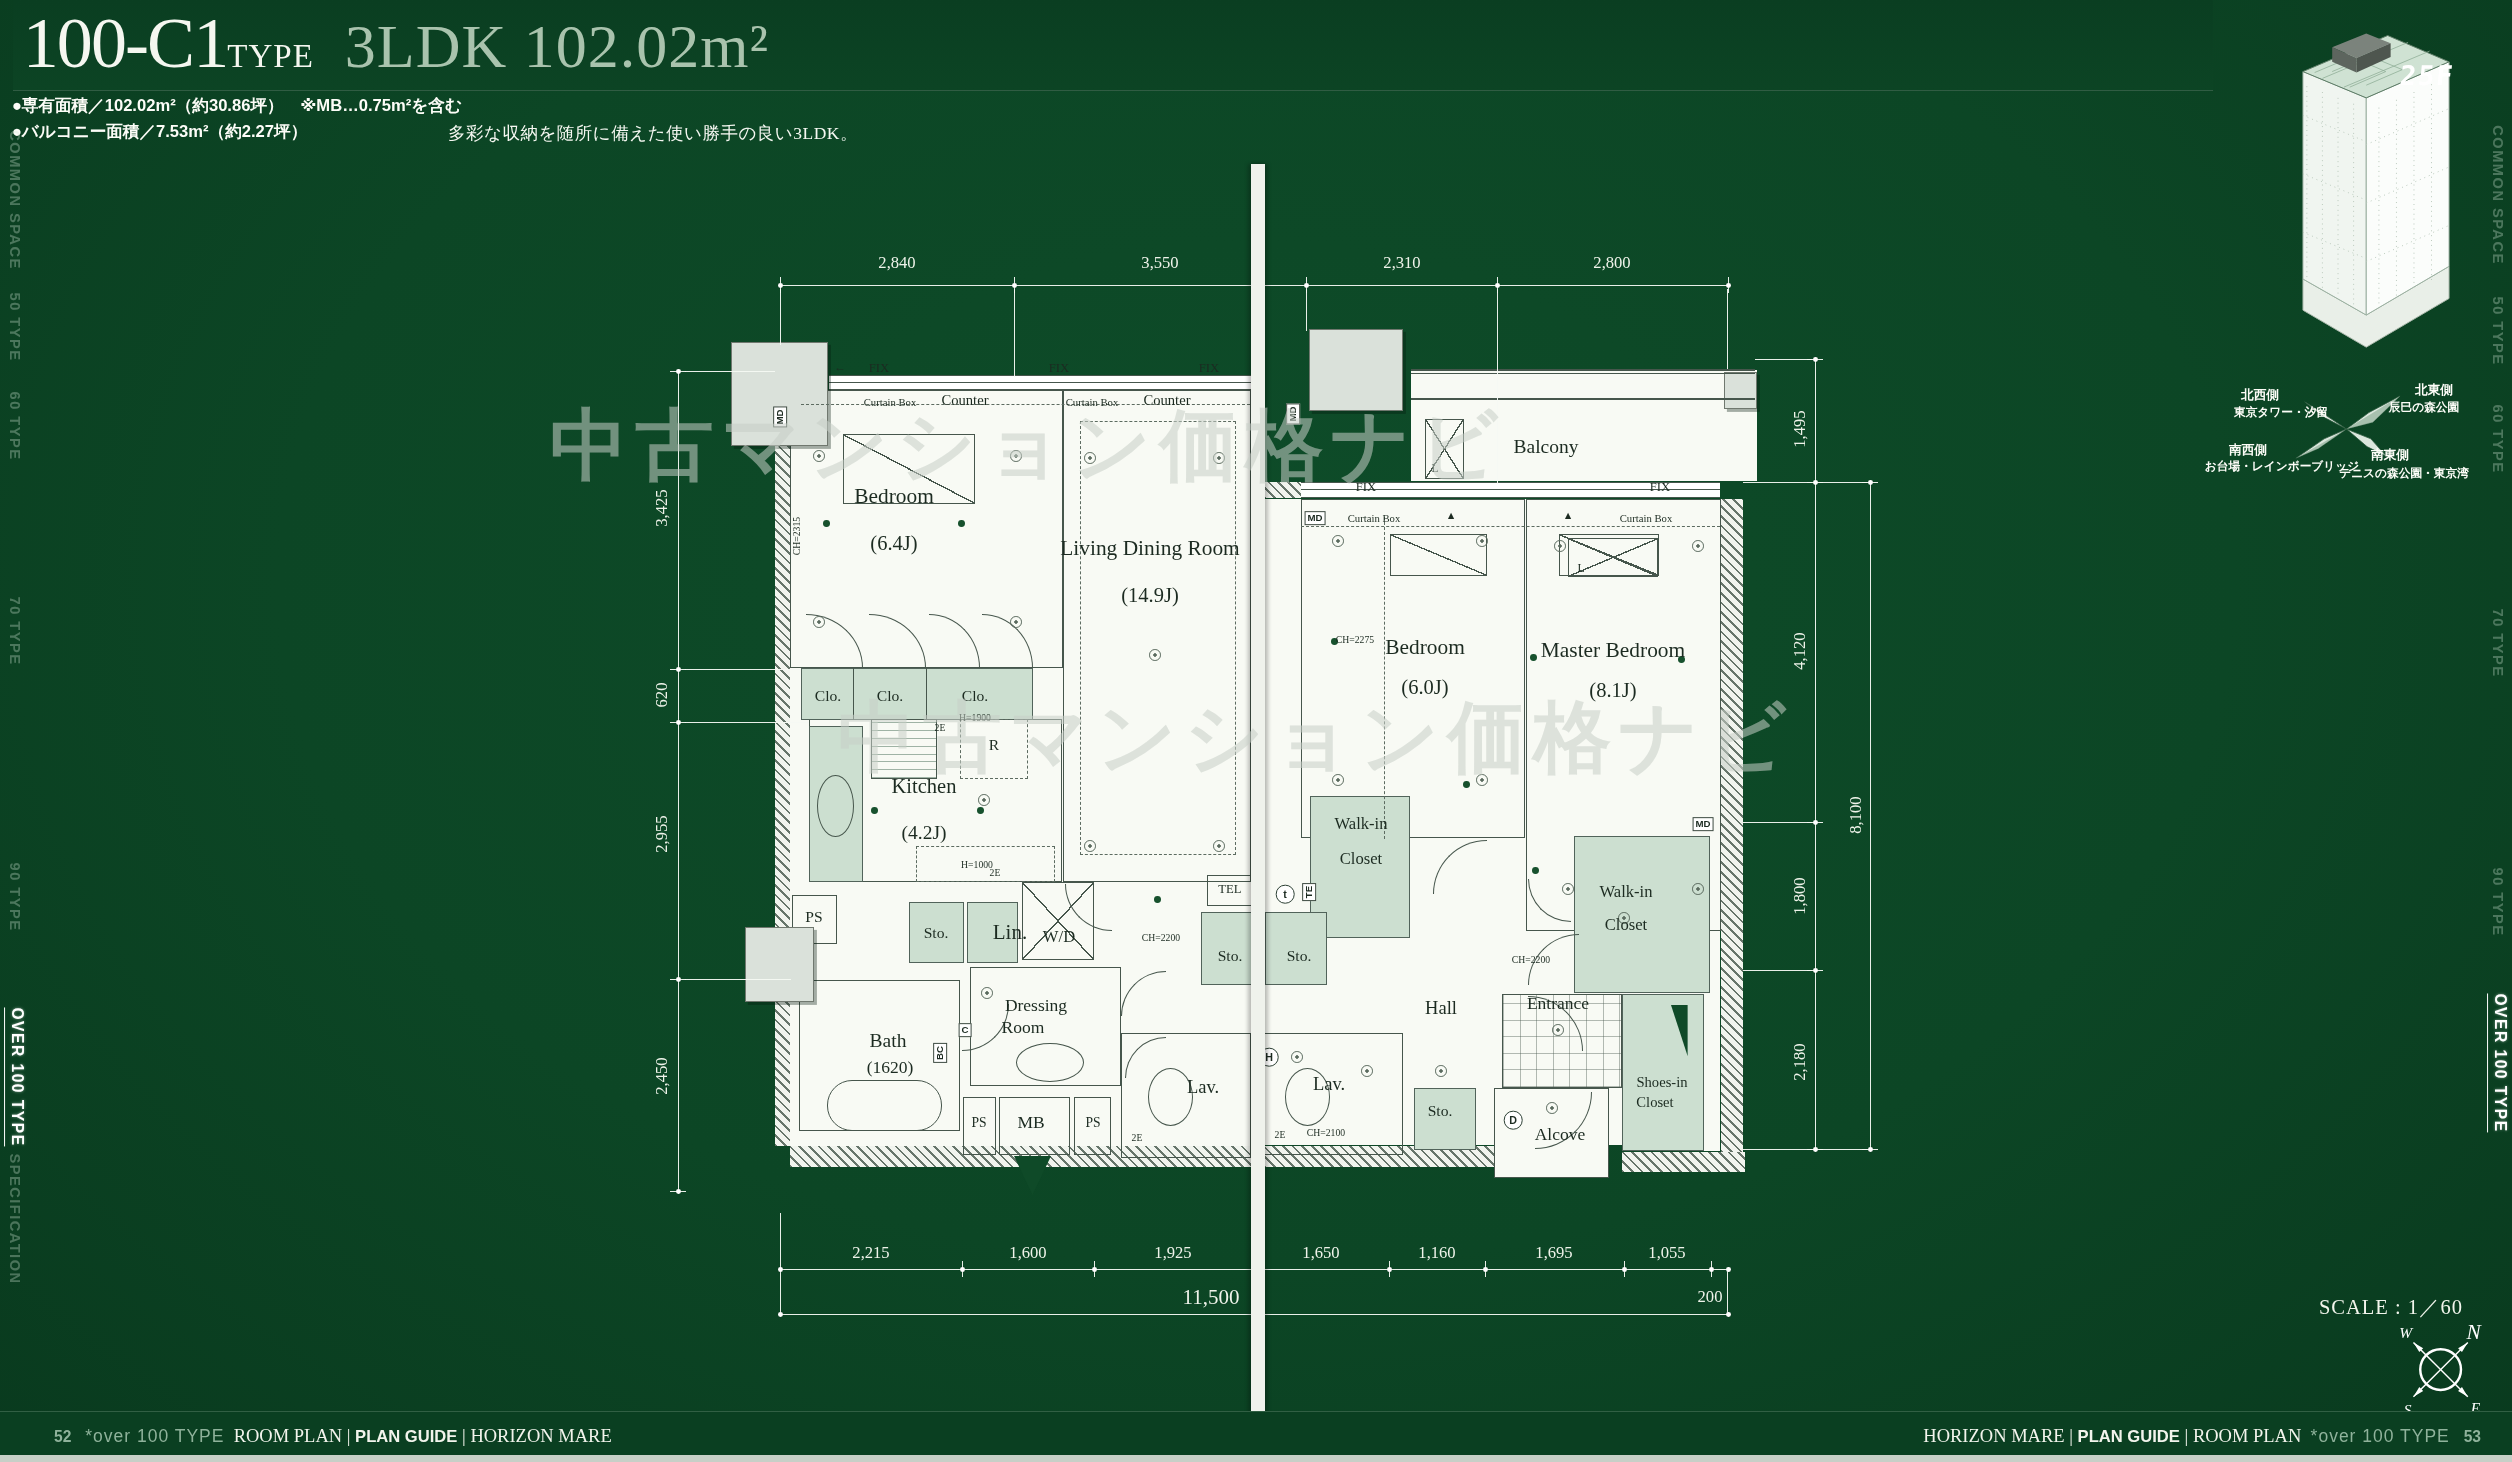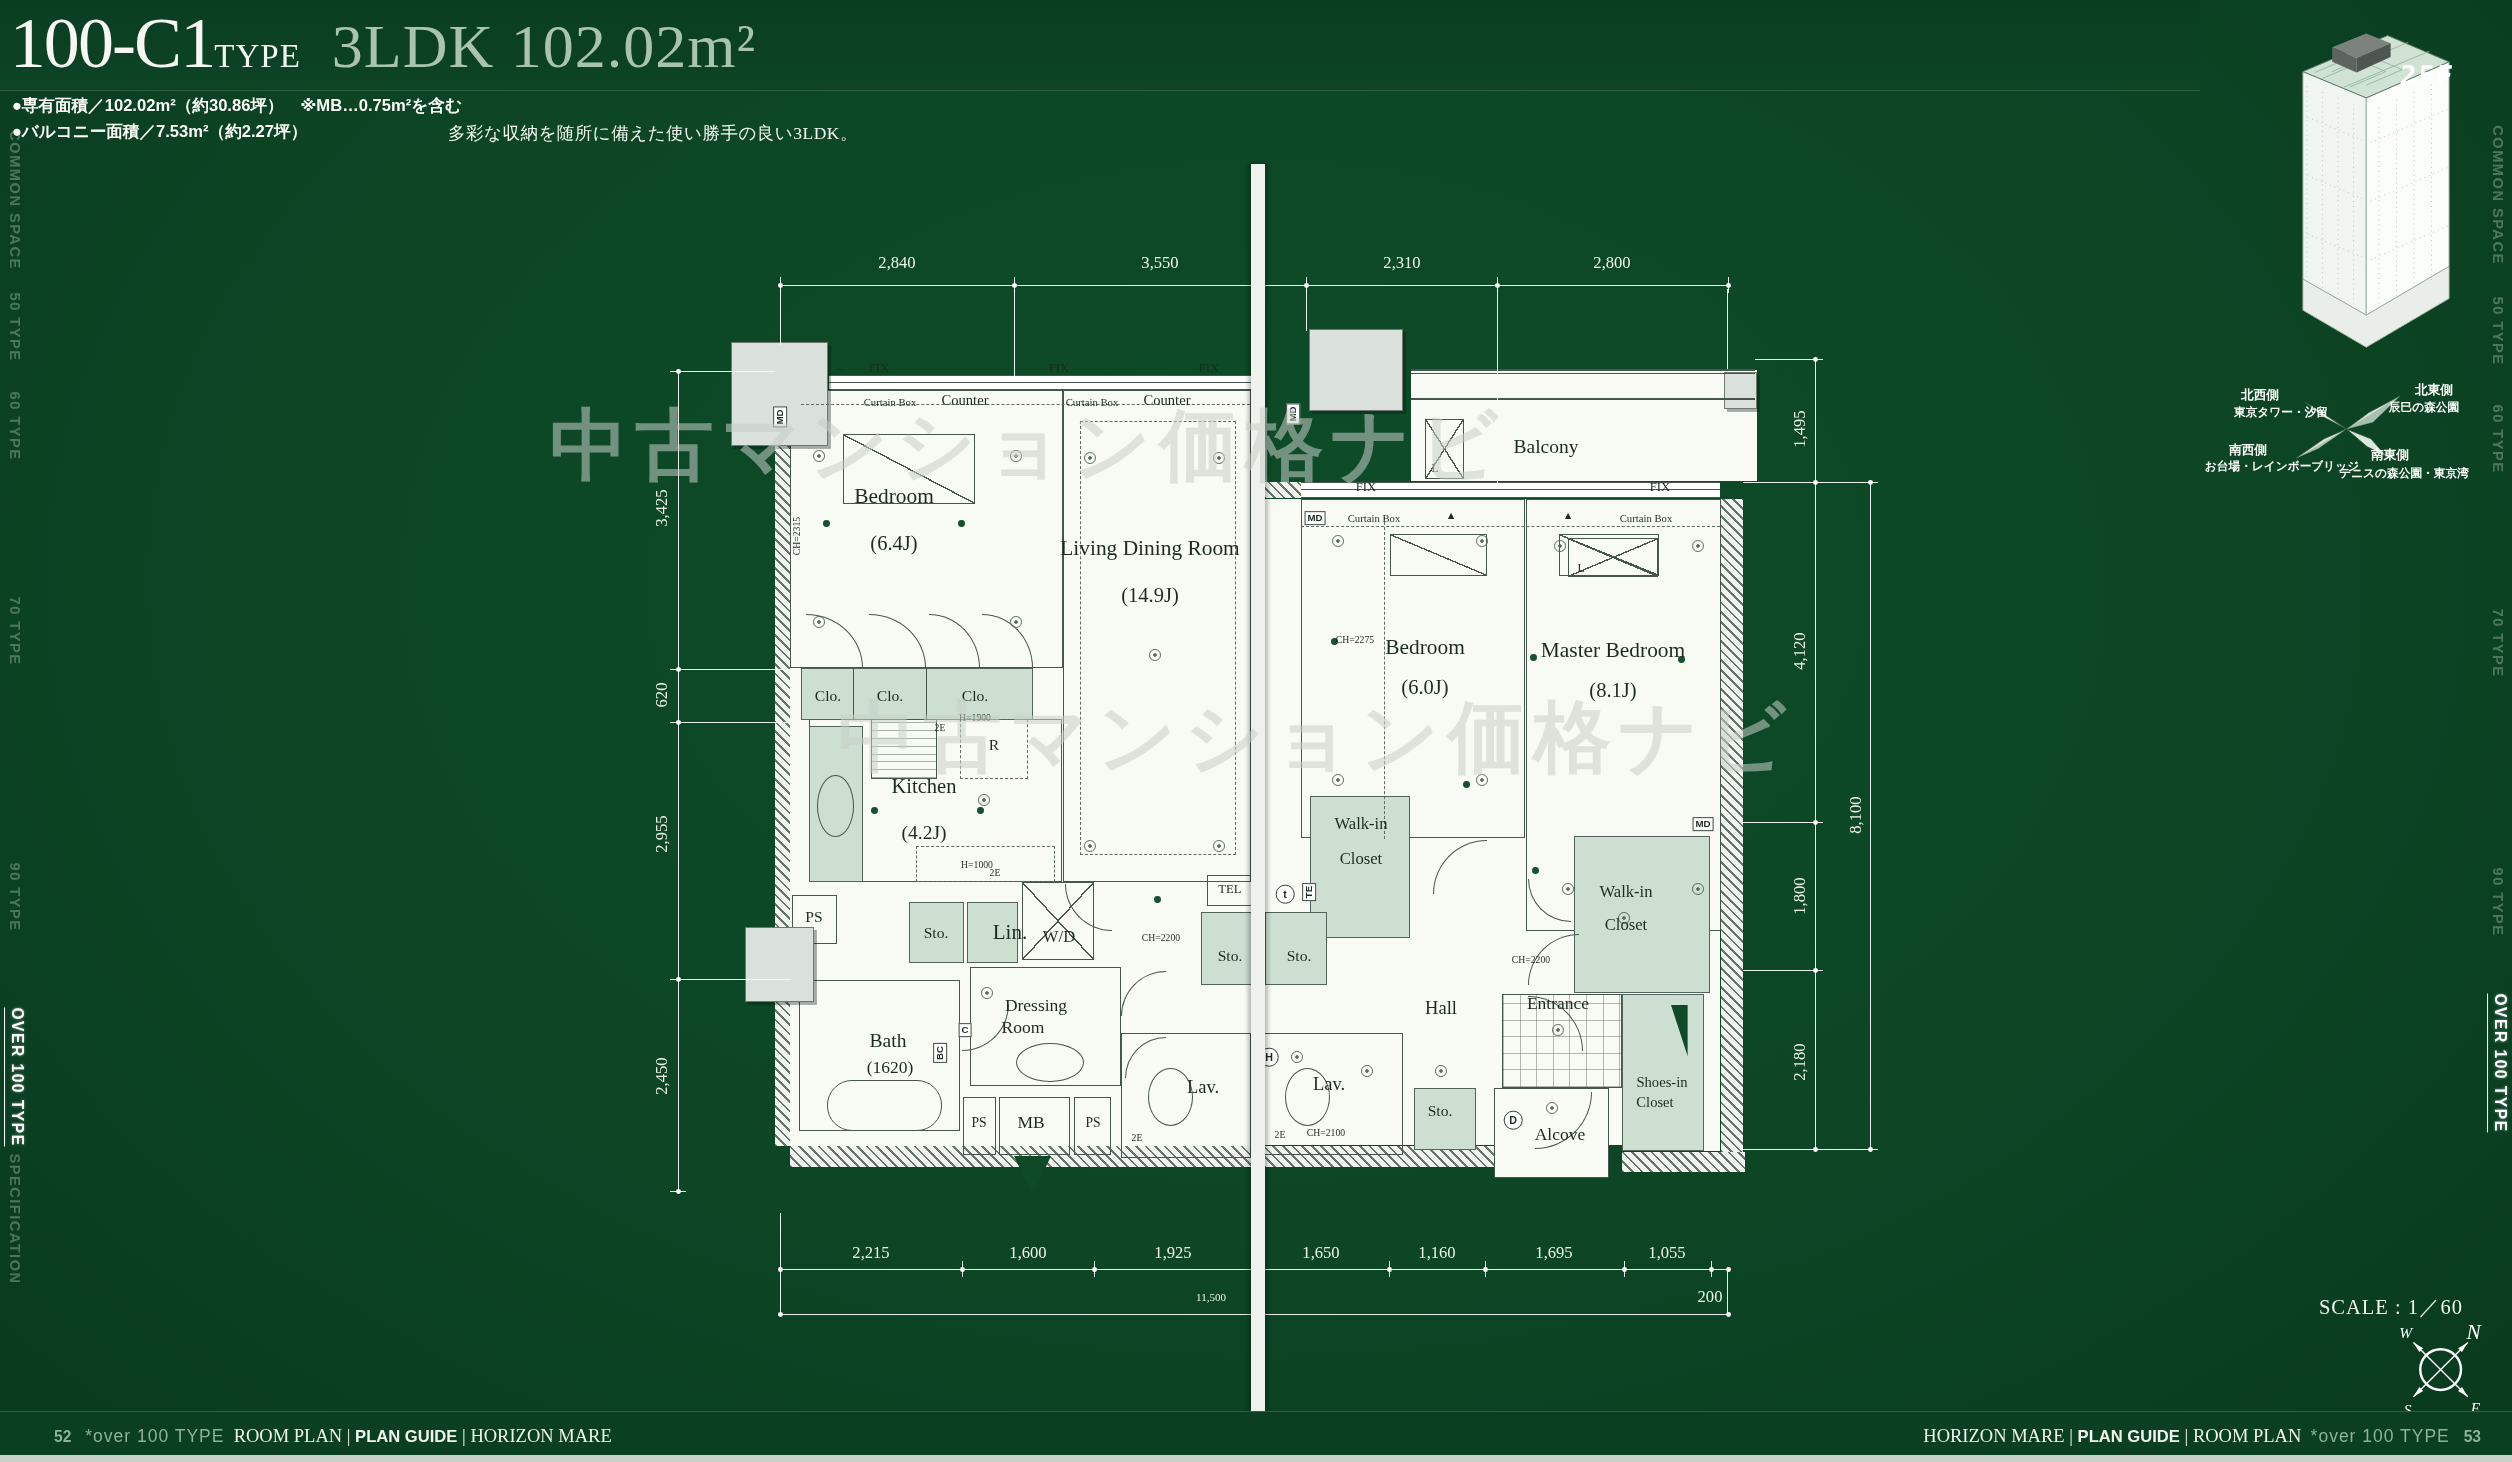--- a/index.html
+++ b/index.html
@@ -1,20 +1,20 @@
 <!DOCTYPE html>
 <html><head>
 <meta charset="utf-8">
 <style>
   html,body{margin:0;padding:0;background:#062d17;}
   #canvas{position:relative;width:2512px;height:1462px;overflow:hidden;
     background:radial-gradient(ellipse at 50% 40%, #0e4c29 0%, #0c4625 55%, #093a1e 100%);
     font-family:"Liberation Serif","DejaVu Serif",serif;}
   
-  #header{position:absolute;left:0;top:0;width:2200px;height:90px;
+  #header{position:absolute;left:13px;top:0;width:2200px;height:90px;
     background:linear-gradient(180deg,#0a3e21,#0c4424);border-bottom:1px solid rgba(220,235,220,.18);text-align:right;}
   #title{position:absolute;left:9.7px;top:1.9px;white-space:nowrap;}
   #title .main{font-size:72px;color:#f5f7f0;letter-spacing:-1.9px;}
   #title .sub{font-size:33px;color:#f5f7f0;letter-spacing:1px;font-variant:small-caps;}
   #title .spec{font-size:62px;color:#a9c3ad;margin-left:27px;letter-spacing:1px;}
   .bullet{position:absolute;left:11.7px;font-family:"Liberation Sans","DejaVu Sans",sans-serif;
     font-weight:bold;font-size:16.6px;color:#fdfdf8;white-space:nowrap;}
   .desc{position:absolute;left:448px;font-size:17.5px;color:#f6f8f2;white-space:nowrap;letter-spacing:0.5px;}
   
   .tab{position:absolute;writing-mode:vertical-rl;white-space:nowrap;transform:translate(-50%,-50%);
@@ -392,21 +392,21 @@
       <div class="lb w r90" style="left: 1800px; top: 896px; font-size: 16.6px;">1,800</div>
       <div class="lb w r90" style="left: 1800px; top: 1062px; font-size: 16.6px;">2,180</div>
       <div class="lb w r90" style="left: 1856px; top: 815px; font-size: 16.6px;">8,100</div>
       <div class="lb w" style="left: 871px; top: 1253px; font-size: 16.6px;">2,215</div>
       <div class="lb w" style="left: 1028px; top: 1253px; font-size: 16.6px;">1,600</div>
       <div class="lb w" style="left: 1173px; top: 1253px; font-size: 16.6px;">1,925</div>
       <div class="lb w" style="left: 1321px; top: 1253px; font-size: 16.6px;">1,650</div>
       <div class="lb w" style="left: 1437px; top: 1253px; font-size: 16.6px;">1,160</div>
       <div class="lb w" style="left: 1554px; top: 1253px; font-size: 16.6px;">1,695</div>
       <div class="lb w" style="left: 1667px; top: 1253px; font-size: 16.6px;">1,055</div>
-      <div class="lb w" style="left: 1211px; top: 1297px; font-size: 11px;">11,500</div>
+      <div class="lb w" style="left: 1211px; top: 1297px; font-size: 21px;">11,500</div>
       <div class="lb w" style="left: 1710px; top: 1297px; font-size: 16.6px;">200</div>
       <div class="lb" style="left: 894px; top: 497px; font-size: 21.4px;">Bedroom</div>
       <div class="lb" style="left: 894px; top: 543px; font-size: 20.5px;">(6.4J)</div>
       <div class="lb" style="left: 1150px; top: 549px; font-size: 21.4px;">Living Dining Room</div>
       <div class="lb" style="left: 1150px; top: 595px; font-size: 20.5px;">(14.9J)</div>
       <div class="lb" style="left: 924px; top: 786px; font-size: 20.5px;">Kitchen</div>
       <div class="lb" style="left: 924px; top: 833px; font-size: 19.5px;">(4.2J)</div>
       <div class="lb" style="left: 1425px; top: 648px; font-size: 21.4px;">Bedroom</div>
       <div class="lb" style="left: 1425px; top: 687px; font-size: 20.5px;">(6.0J)</div>
       <div class="lb" style="left: 1613px; top: 651px; font-size: 21.4px;">Master  Bedroom</div>

